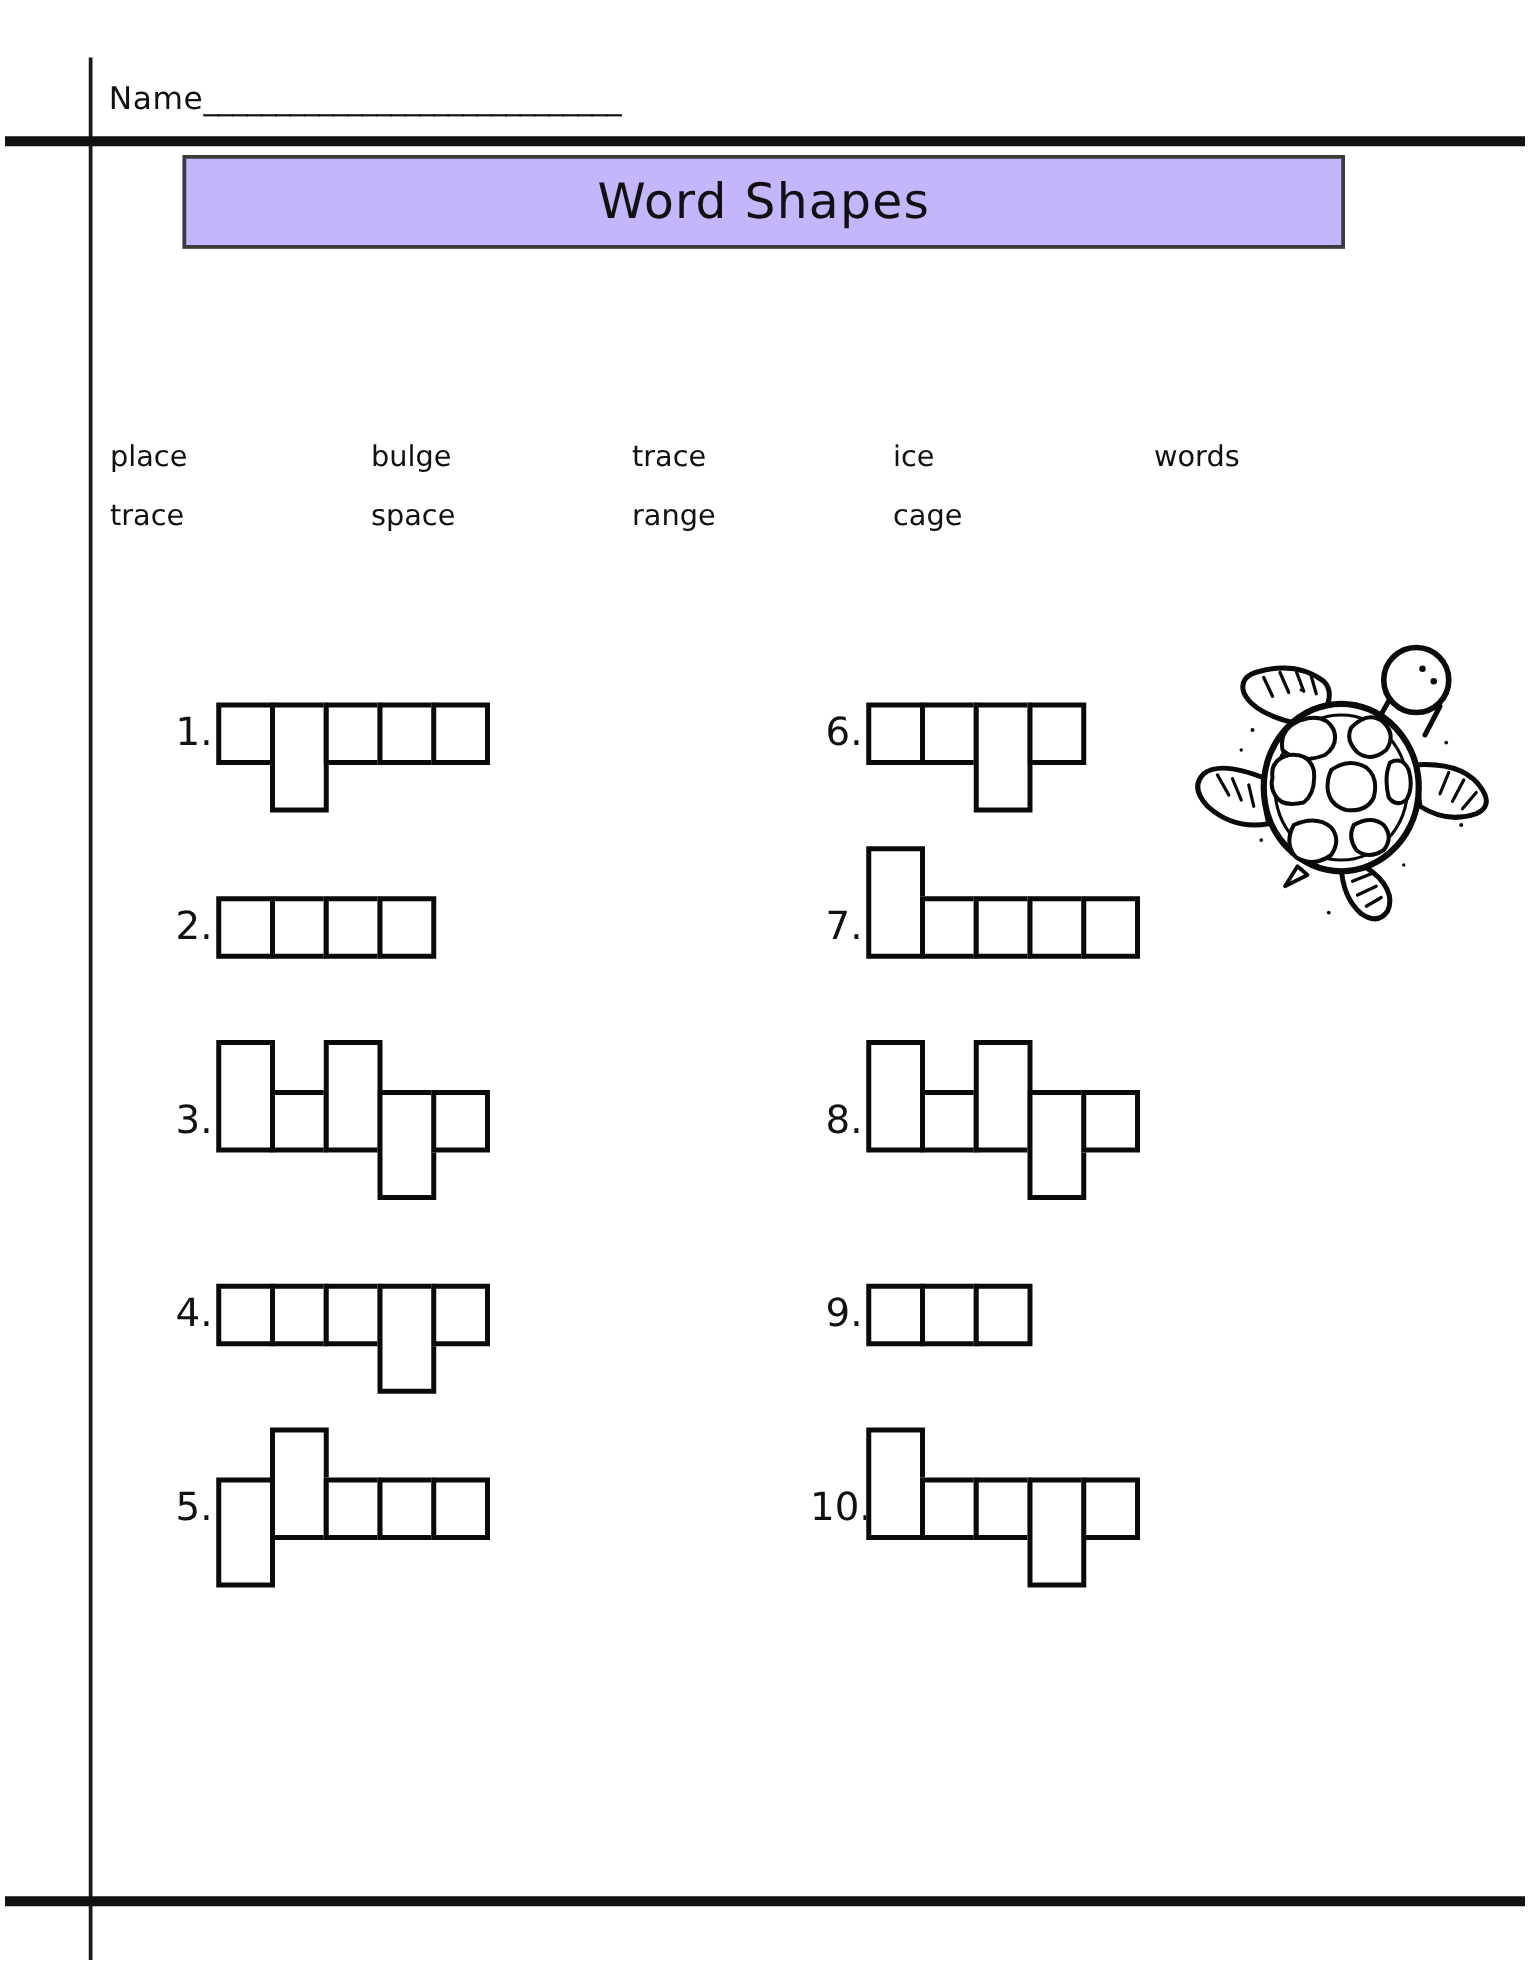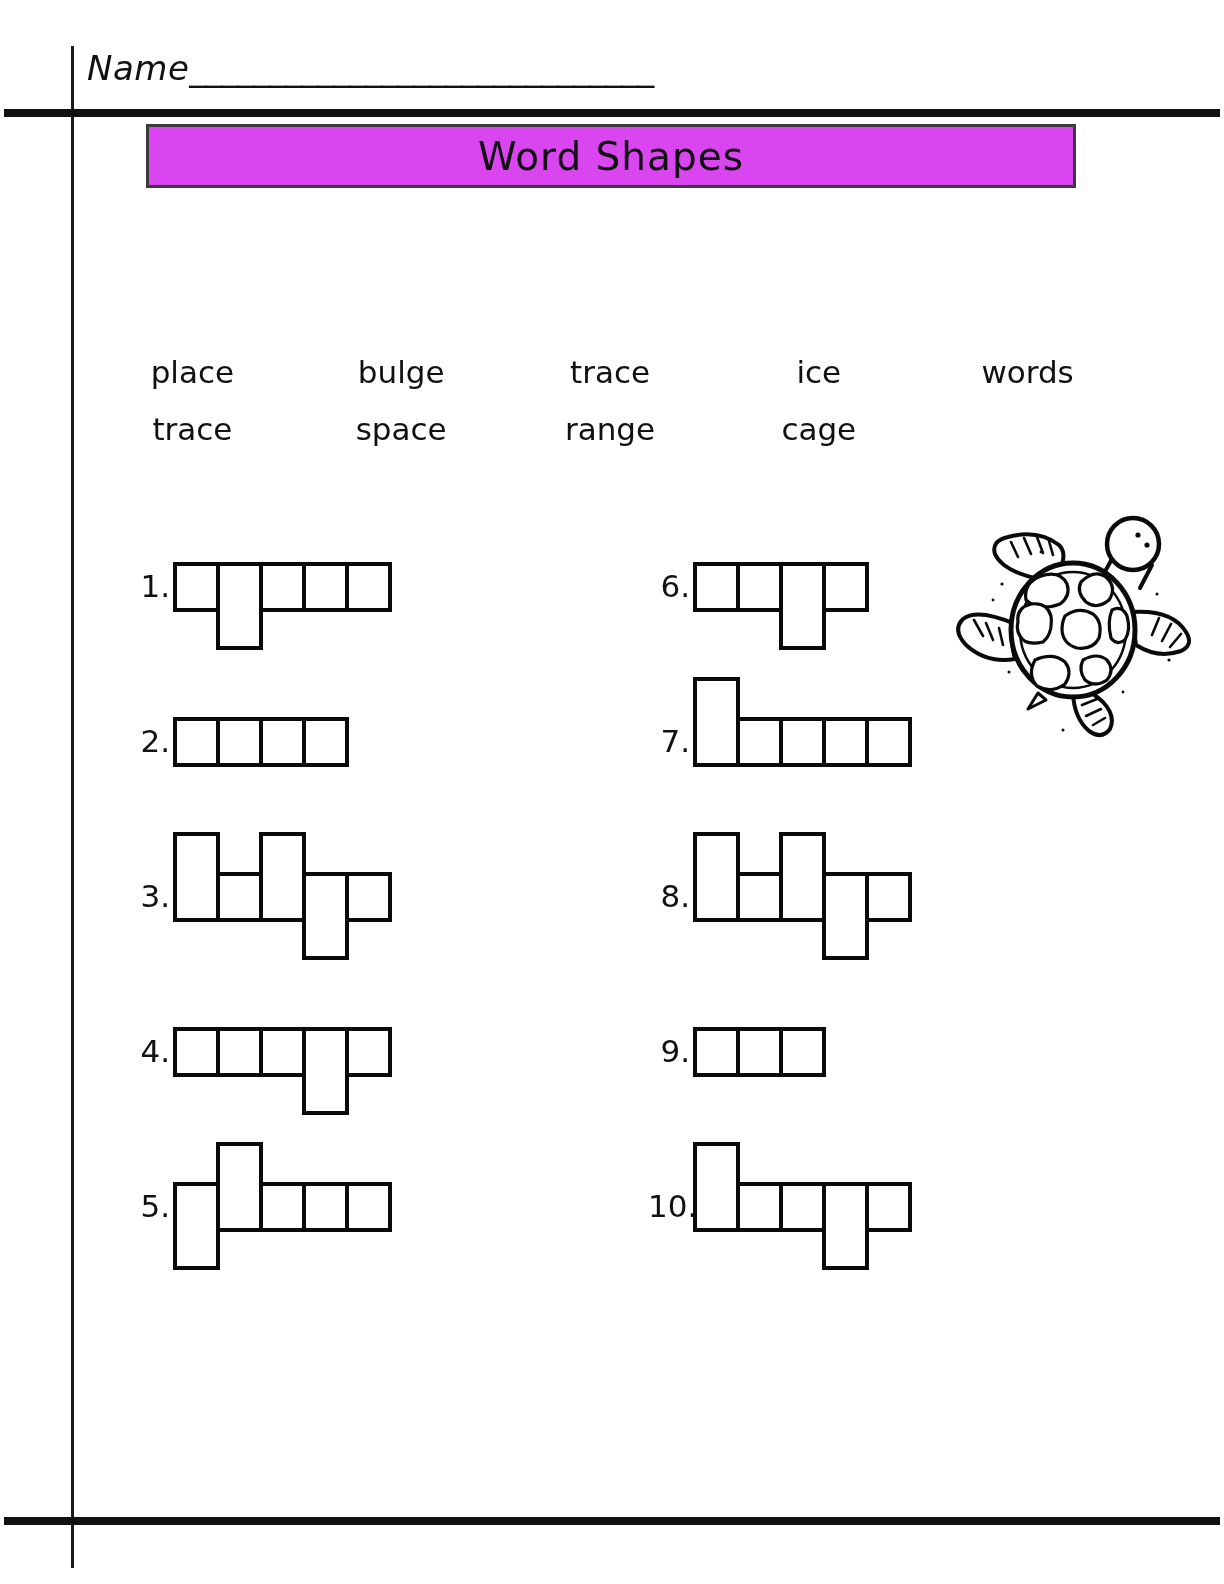--- a/index.html
+++ b/index.html
@@ -10,49 +10,48 @@
     font-family:"DejaVu Sans",sans-serif;
     color:#111;
     overflow:hidden;
   }
   .vrule{position:absolute;left:71px;top:46px;width:3px;height:1522px;background:#1a1a1a;}
   .hrule{position:absolute;left:4px;width:1216px;background:#111;}
   .hrule.top{top:109px;height:8px;}
   .hrule.bottom{top:1517px;height:8px;}
 
   .name-row{
-    position:absolute;left:87px;top:48px;
-    font-size:34px;line-height:1.2;white-space:nowrap;
+    position:absolute;left:87px;top:64px;
+    font-size:25px;line-height:1.2;white-space:nowrap;
     letter-spacing:0.5px;
-    font-style:italic;
   }
   .name-row .blank{letter-spacing:-1px;}
 
   .title-box{
-    position:absolute;left:146px;top:124px;width:930px;height:64px;
-    background:#d946ef;border:3px solid #3b3b3b;
+    position:absolute;left:146px;top:124px;width:930px;height:75px;
+    background:#c4b5fd;border:3px solid #3b3b3b;
     display:flex;align-items:center;justify-content:center;
     box-sizing:border-box;
   }
   .title-box .title-text{font-size:39px;letter-spacing:1px;}
 
   .directions{
     position:absolute;left:146px;top:206px;height:38px;
     display:flex;align-items:center;gap:8px;white-space:nowrap;
   }
   .directions .dir-label{font-size:23px;}
   .directions .dir-text{font-size:28px;}
 
   .word-bank{
     position:absolute;left:88px;top:352px;width:1044px;
     display:grid;grid-template-columns:repeat(5,1fr);
     row-gap:17px;
   }
   .word-bank .word{
-    text-align:center;font-size:31px;line-height:1.3;
+    font-size:23px;line-height:1.3;
   }
 
   .puzzle{position:absolute;height:128px;}
   .puzzle .pnum{
     position:absolute;top:49px;font-size:31px;line-height:1;
     text-align:right;
   }
   .puzzle .cells{position:absolute;top:0;height:128px;}
   .cell{
     position:absolute;width:47px;box-sizing:border-box;

